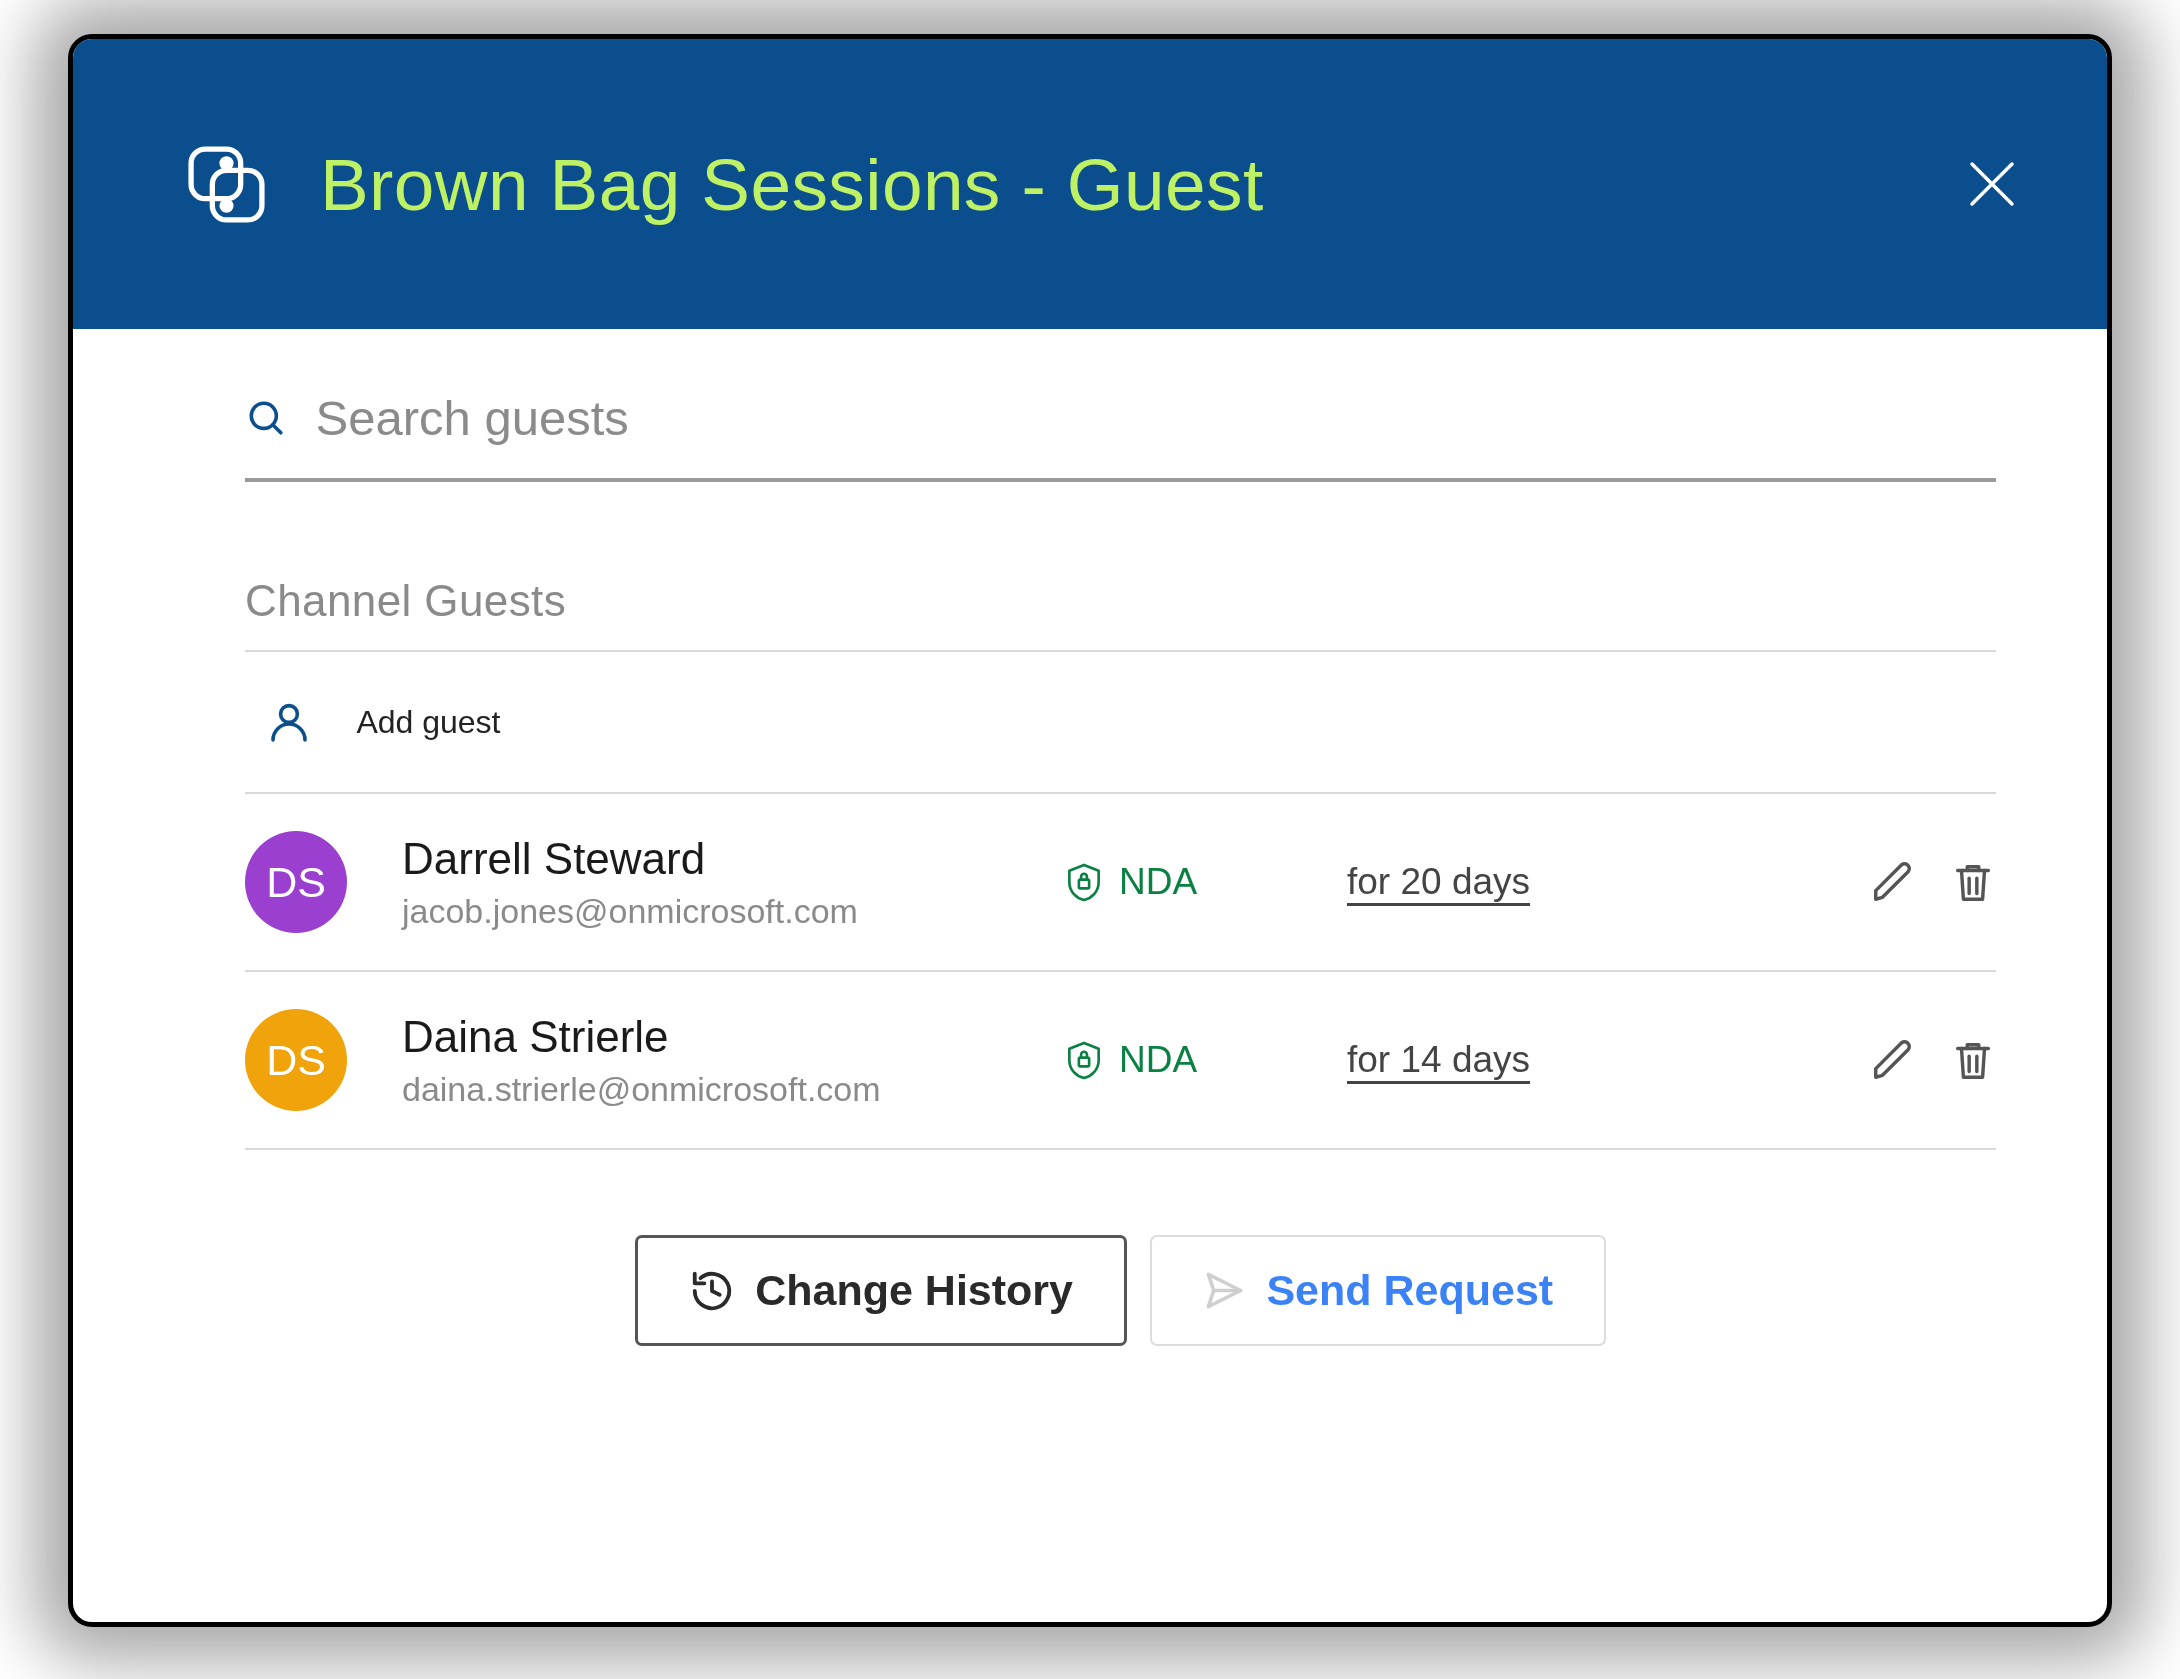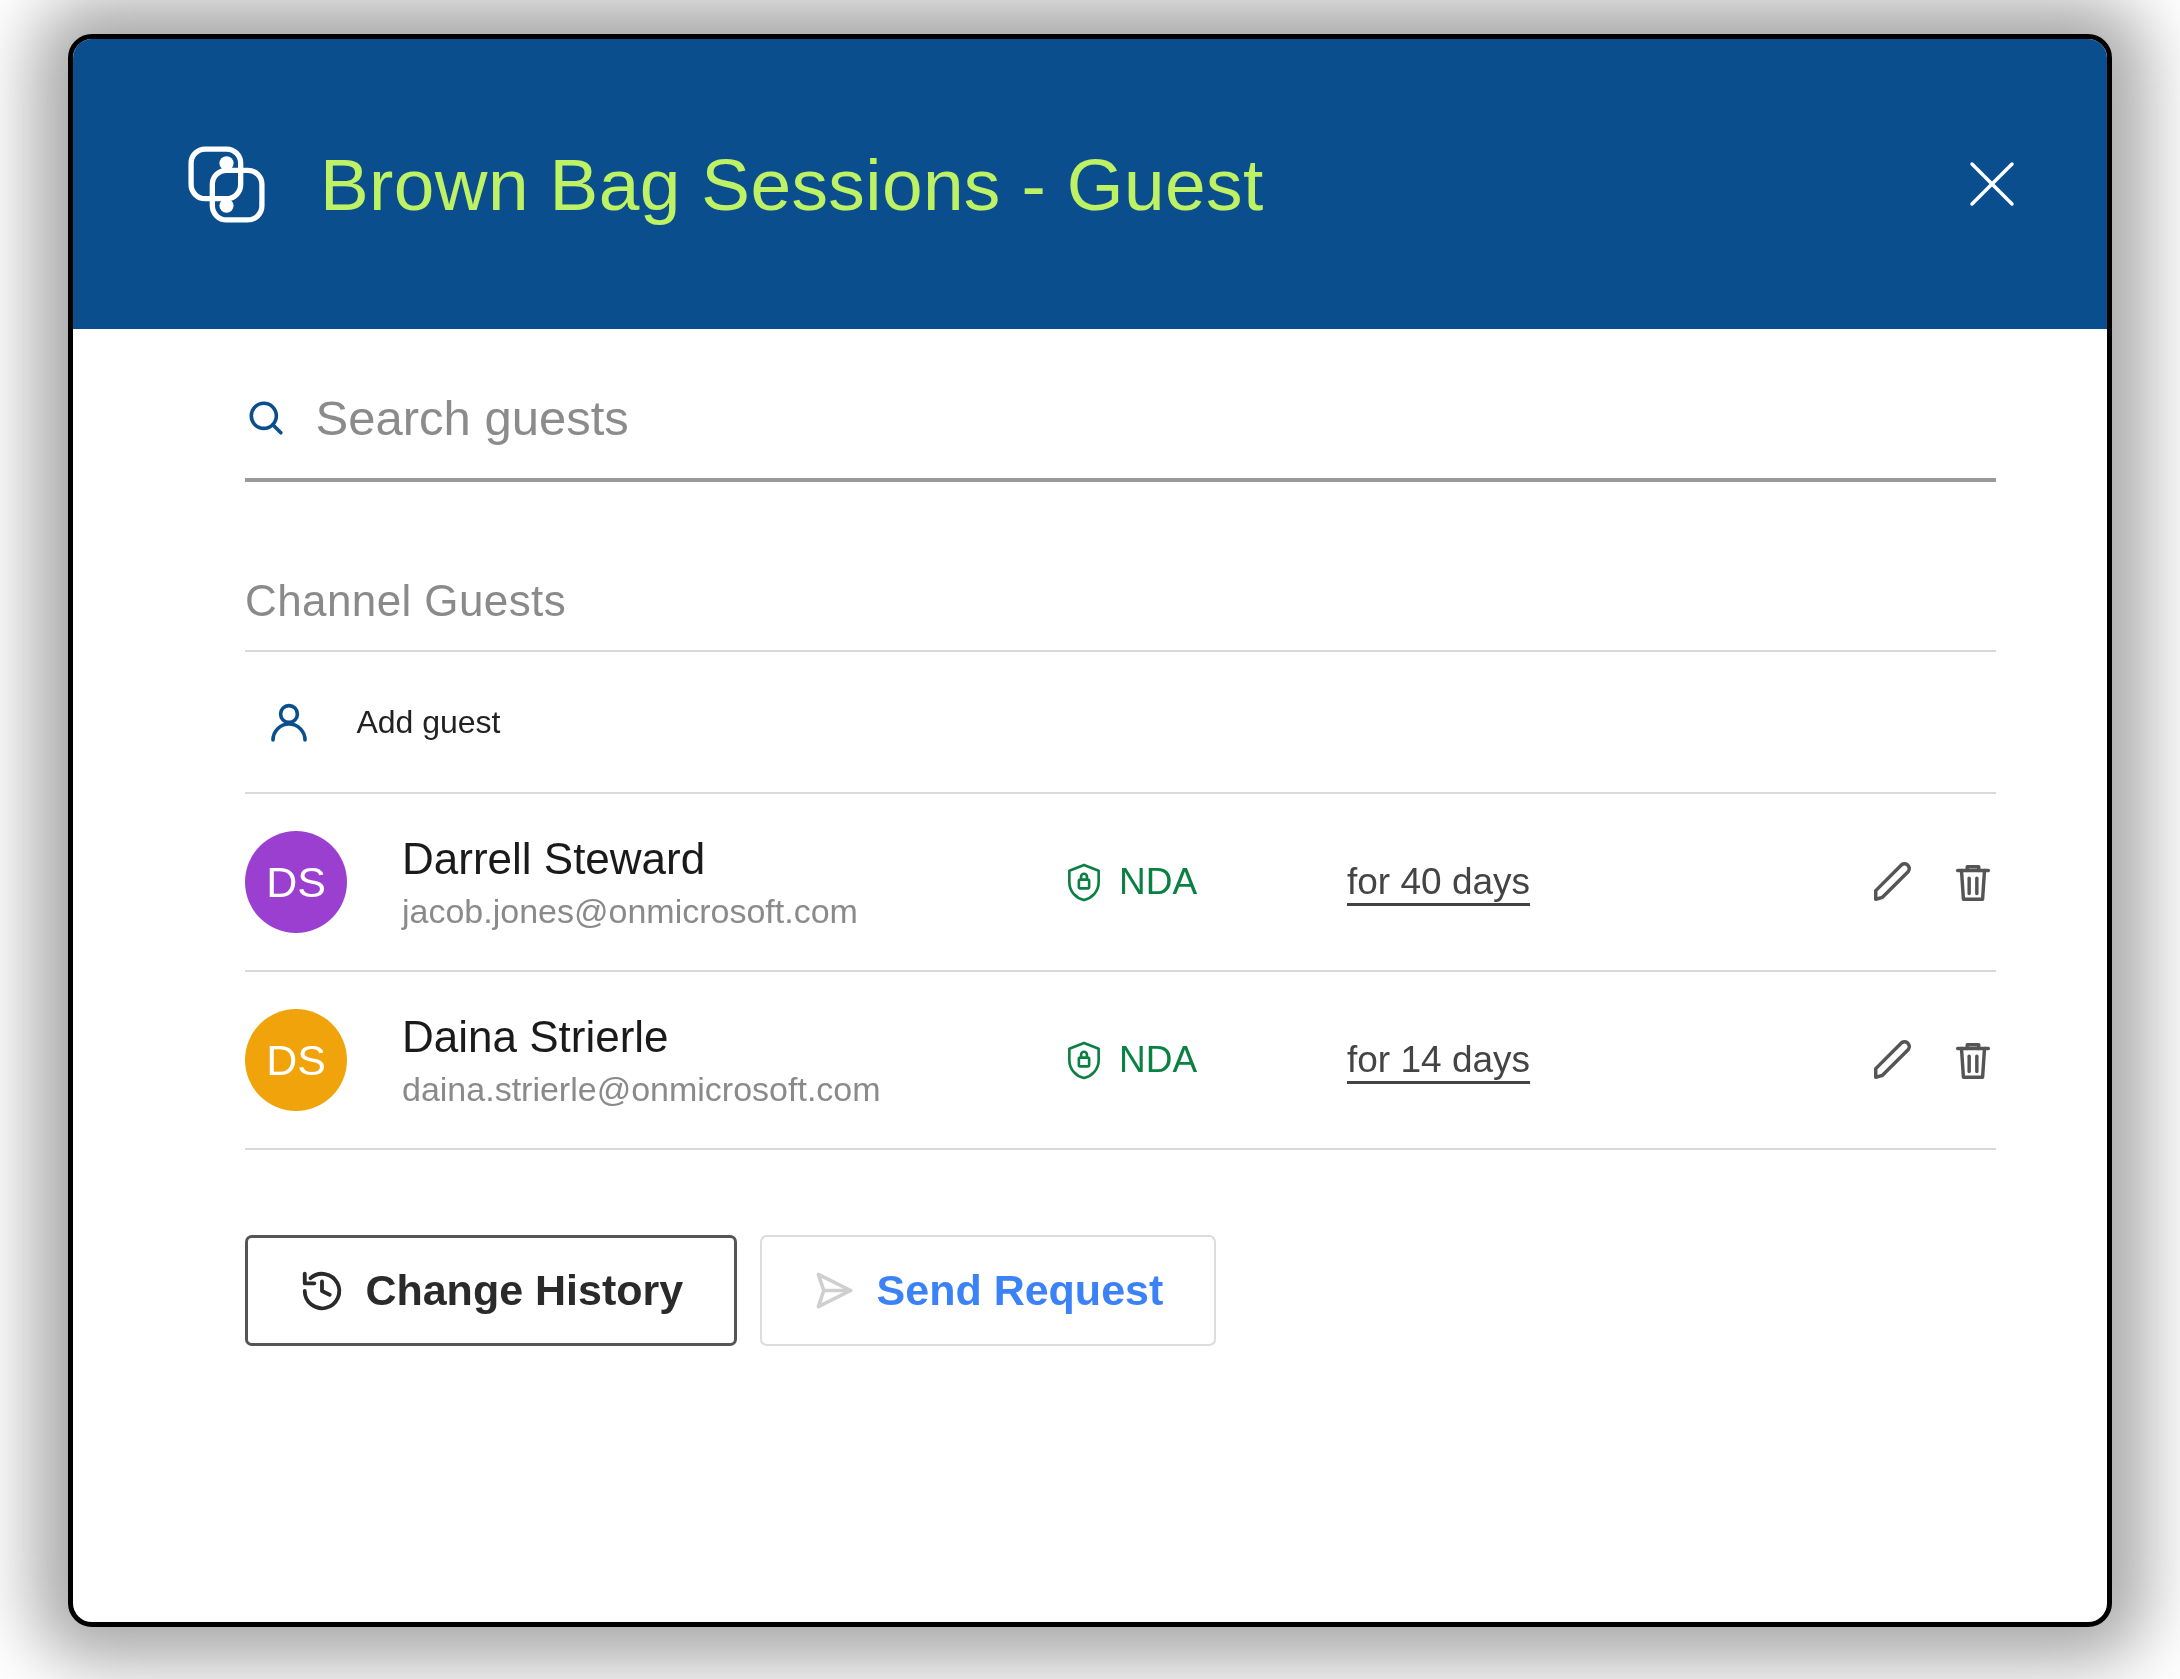--- a/index.html
+++ b/index.html
@@ -191,21 +191,21 @@
   .icon-btn {
     width: 46px; height: 46px;
     color: #555;
     background: none; border: none; padding: 0;
     cursor: pointer;
   }
   .icon-btn svg { width:100%; height:100%; display:block; }
 
   .footer {
     display: flex;
-    justify-content: flex-start;
+    justify-content: center;
     gap: 23px;
     margin-top: 85px;
   }
   .btn {
     display: inline-flex;
     align-items: center;
     gap: 20.4px;
     height: 111px;
     padding: 0 51px;
     border-radius: 6.8px;
@@ -282,21 +282,21 @@
       <div class="nda-cell">
         <span class="shield-icon">
           <svg viewBox="0 0 24 28" fill="none" stroke="currentColor" stroke-width="1.8" stroke-linejoin="round">
             <path d="M12 2 L22 6 V14 C22 20 17.5 24.5 12 26 C6.5 24.5 2 20 2 14 V6 Z"></path>
             <rect x="8.5" y="12" width="7" height="6" rx="1"></rect>
             <path d="M10 12 V10 a2 2 0 0 1 4 0 V12"></path>
           </svg>
         </span>
         <span class="nda-label">NDA</span>
       </div>
-      <div class="duration-cell">for 40 days</div>
+      <div class="duration-cell">for 20 days</div>
       <div class="row-actions">
         <button class="icon-btn">
           <svg viewBox="0 0 24 24" fill="none" stroke="currentColor" stroke-width="1.8" stroke-linecap="round" stroke-linejoin="round">
             <path d="M3 21 L6.5 20 L20 6.5 a2.5 2.5 0 0 0 -3.5 -3.5 L3 16.5 Z"></path>
           </svg>
         </button>
         <button class="icon-btn">
           <svg viewBox="0 0 24 24" fill="none" stroke="currentColor" stroke-width="1.8" stroke-linecap="round" stroke-linejoin="round">
             <path d="M4 6 H20"></path>
             <path d="M9 6 V4 H15 V6"></path>

